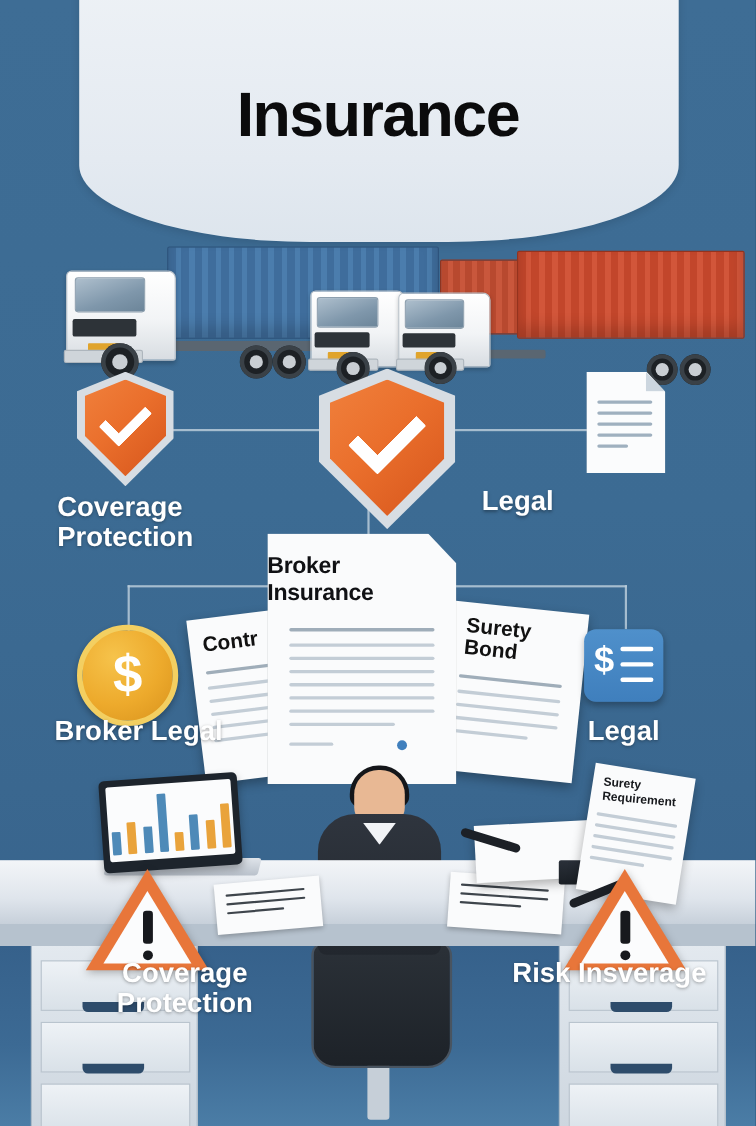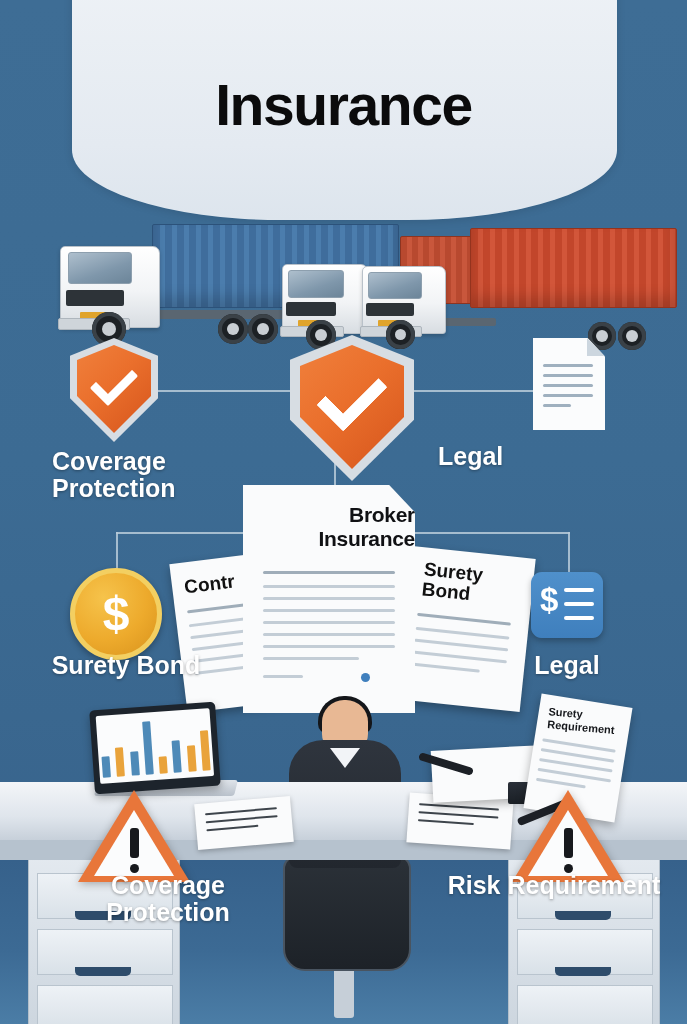--- a/index.html
+++ b/index.html
@@ -118,21 +118,21 @@
   .paper{position:absolute;background:#fafbfc;box-shadow:0 4px 10px rgba(0,0,0,.3);}
   .paper .rule{position:absolute;height:3px;background:#c3cdd6;border-radius:2px;}
   .paper .rule.dk{background:#9fadb9;}
 
   .center-doc{
     left:243px;top:485px;width:172px;height:228px;
     clip-path:polygon(0 0,85% 0,100% 12%,100% 100%,0 100%);
     box-shadow:0 6px 16px rgba(0,0,0,.35);
   }
   .center-doc .hdr{
-    position:absolute;left:0;top:18px;width:100%;text-align:right;
+    position:absolute;left:0;top:18px;width:100%;text-align:left;
     font-size:21px;font-weight:bold;color:#101114;line-height:1.12;letter-spacing:-.3px;
   }
   .dot{position:absolute;width:9px;height:9px;border-radius:50%;}
 
   
   .label{
     position:absolute;color:#ffffff;font-weight:bold;line-height:1.08;
     text-shadow:0 1px 3px rgba(0,0,0,.35);
   }
 
@@ -364,21 +364,21 @@
     <div class="rule" style="left:20px;top:160px;width:132px;"></div>
     <div class="rule" style="left:20px;top:172px;width:96px;"></div>
     <div class="rule" style="left:20px;top:190px;width:40px;"></div>
     <div class="dot" style="left:118px;top:188px;background:#3f7fbd;"></div>
   </div>
 
   <div class="coin" style="left:70px;top:568px;">
     <span>$</span>
   </div>
   <div class="label" style="left:26px;top:652px;width:200px;font-size:25px;text-align:center;">
-    <div>Surety Bond</div>
+    <div>Broker Legal</div>
   </div>
 
   <div class="cost-tile" style="left:531px;top:572px;">
     <div class="dollar">$</div>
     <div class="bar" style="top:16px;"></div>
     <div class="bar" style="top:30px;"></div>
     <div class="bar" style="top:44px;"></div>
   </div>
   <div class="label" style="left:497px;top:652px;width:140px;font-size:25px;text-align:center;">
     <div>Legal</div>
@@ -461,16 +461,16 @@
     <div class="warn-in"></div>
       <div class="warn-bang"></div>
       <div class="warn-dot"></div>
   </div>
 
   <div class="label" style="left:8px;top:872px;width:320px;font-size:25px;text-align:center;">
     <div>Coverage</div>
     <div>Protection</div>
   </div>
   <div class="label" style="left:426px;top:872px;width:256px;font-size:25px;text-align:center;">
-    <div>Risk Requirement</div>
+    <div>Risk Insverage</div>
   </div>
 
 </div>
 
 </body></html>

